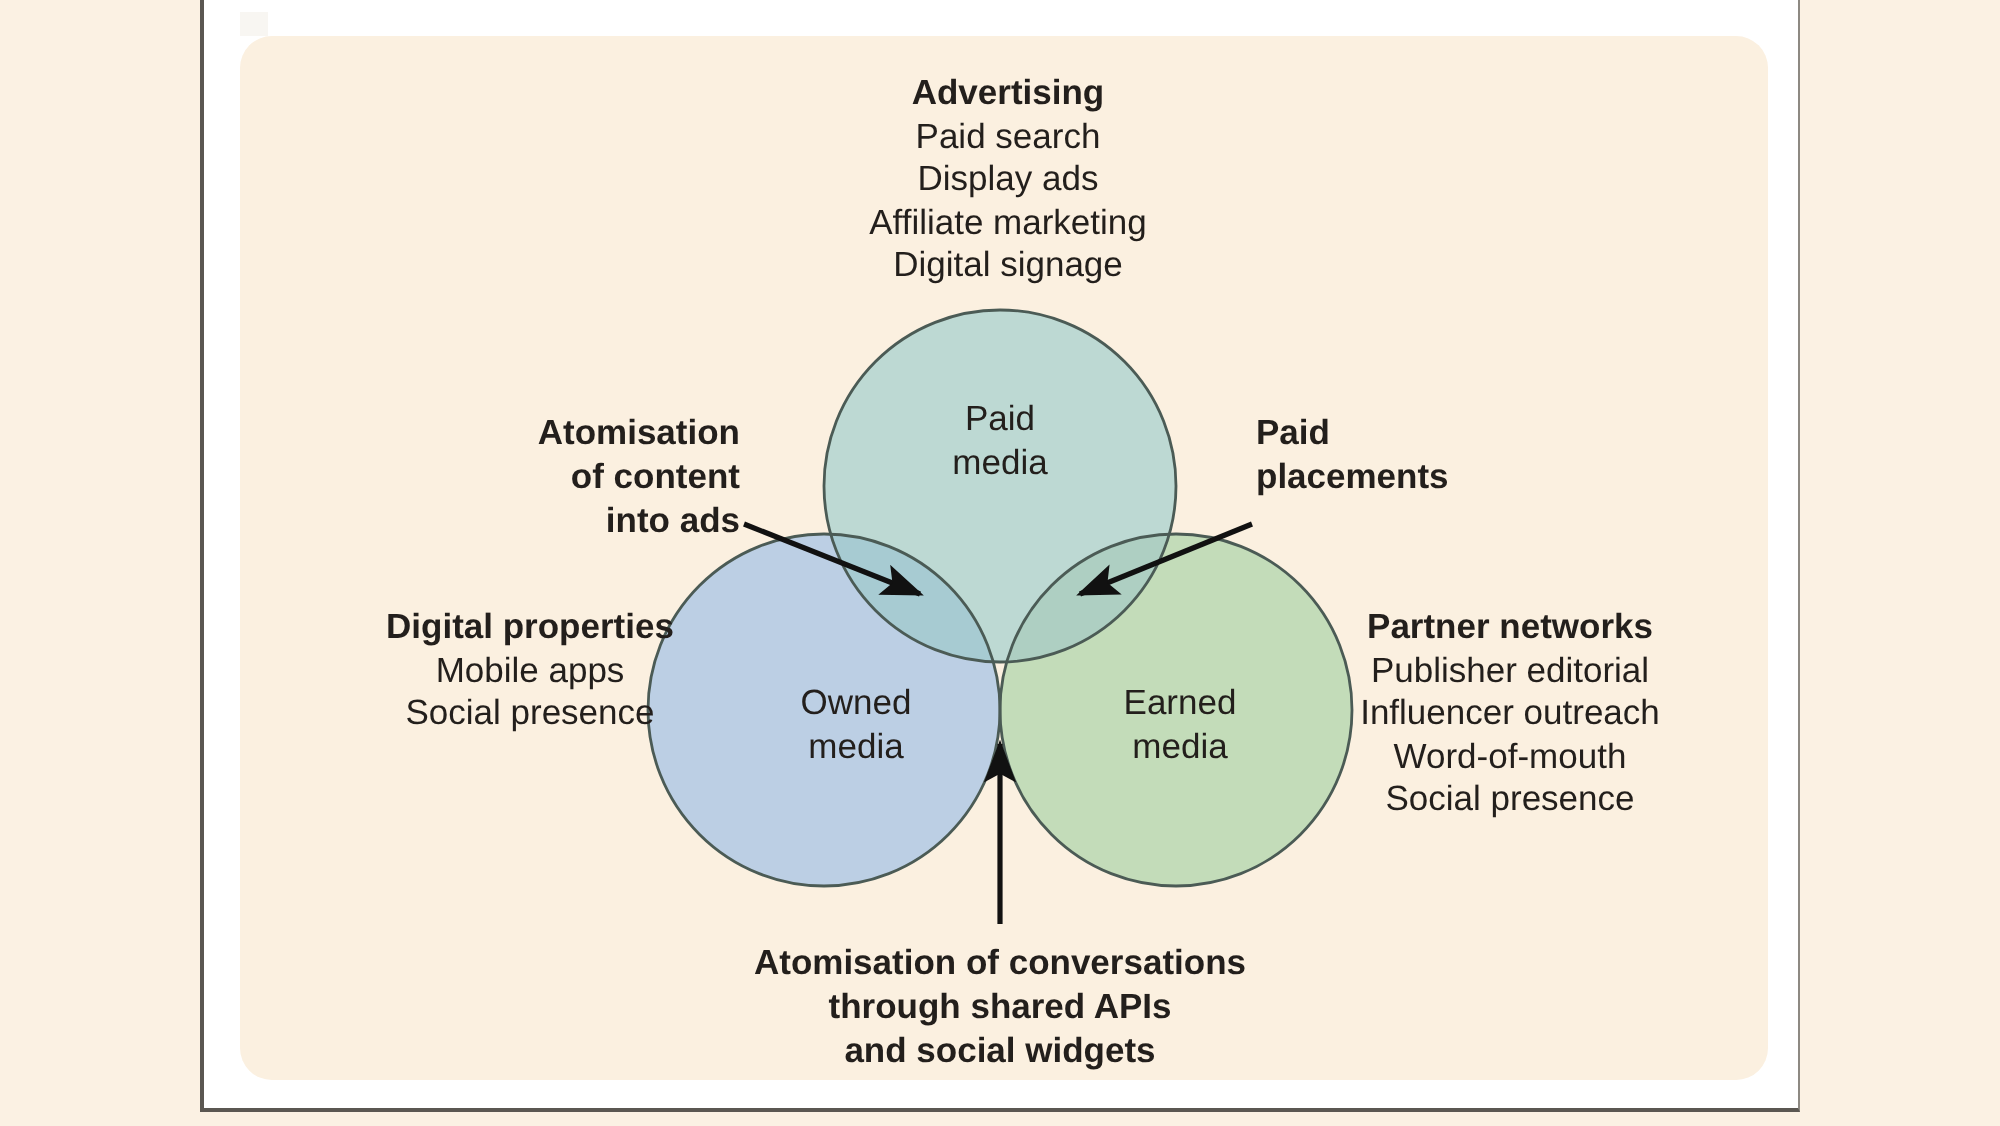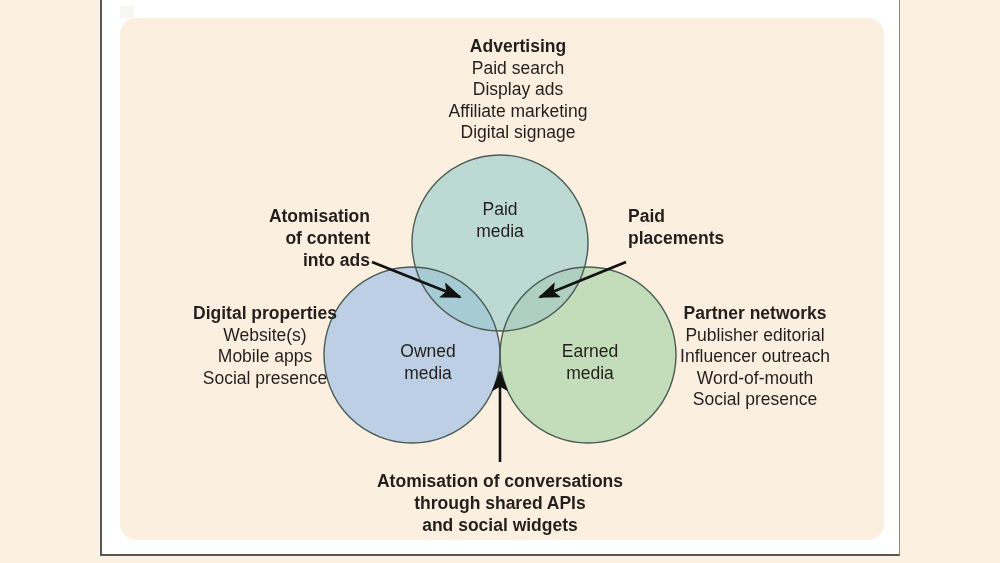--- a/index.html
+++ b/index.html
@@ -61,21 +61,21 @@
     font-size: 17.5px;
     line-height: 21.5px;
     white-space: nowrap;
   }
   .tblock .hd {
     font-weight: bold;
   }
   .center { text-align: center; }
 
   #blk-advertising {
-    left: 408px; top: 36px;
+    left: 394px; top: 36px;
     width: 220px;
   }
   #blk-digital {
     left: 170px; top: 303px;
     width: 190px;
   }
   #blk-partner {
     left: 655px; top: 303px;
     width: 200px;
   }
@@ -187,21 +187,20 @@
   <div id="blk-advertising" class="tblock center">
     <div class="hd">Advertising</div>
     <div>Paid search</div>
     <div>Display ads</div>
     <div>Affiliate marketing</div>
     <div>Digital signage</div>
   </div>
 
   <div id="blk-digital" class="tblock center">
     <div class="hd">Digital properties</div>
-    <div>Website(s)</div>
     <div>Mobile apps</div>
     <div>Social presence</div>
   </div>
 
   <div id="blk-partner" class="tblock center">
     <div class="hd">Partner networks</div>
     <div>Publisher editorial</div>
     <div>Influencer outreach</div>
     <div>Word-of-mouth</div>
     <div>Social presence</div>

